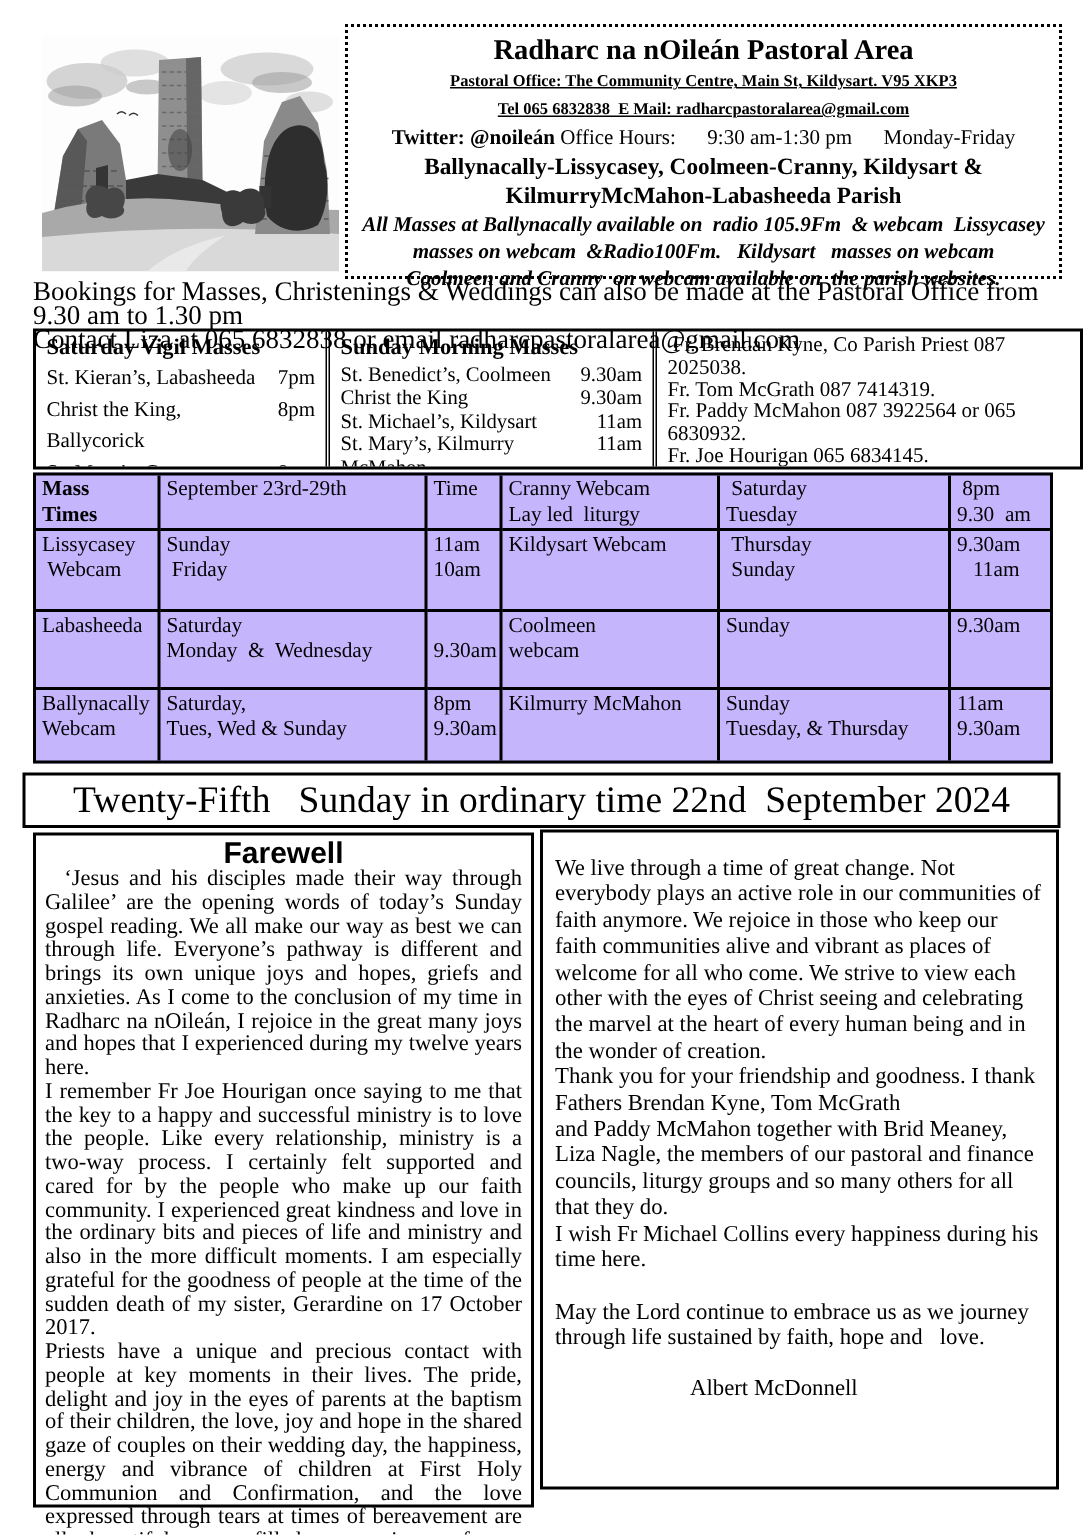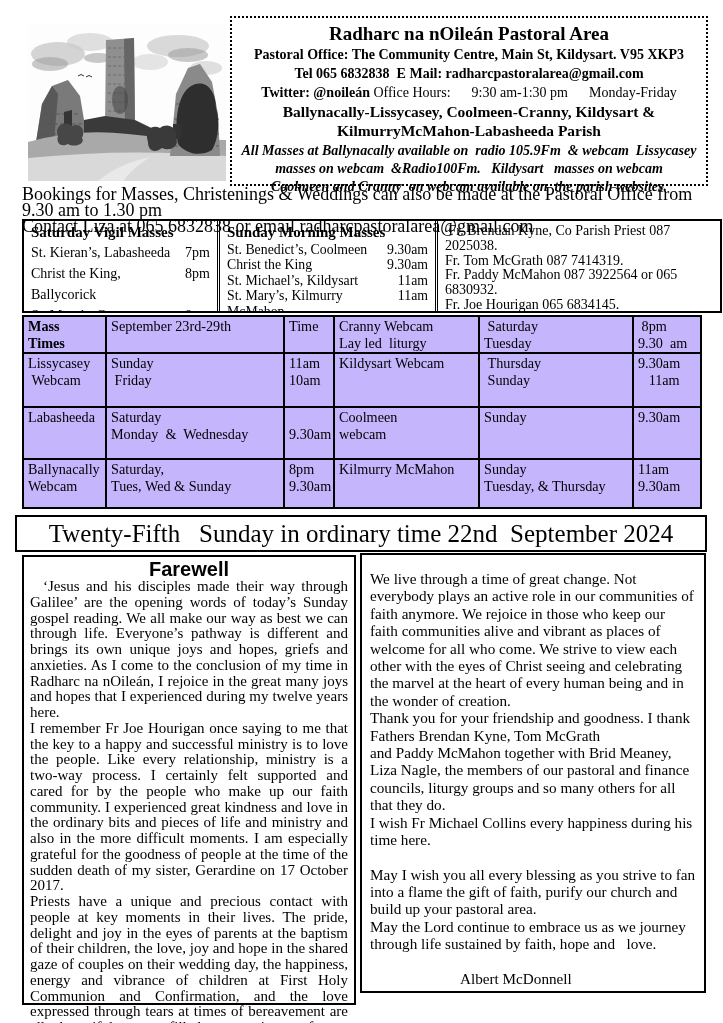--- a/index.html
+++ b/index.html
@@ -3,21 +3,21 @@
 <meta charset="utf-8">
 <style>
   html,body{margin:0;padding:0;background:#fff;}
   body{width:723px;height:1023px;position:relative;font-family:"Liberation Serif",serif;color:#000;overflow:hidden;}
   .abs{position:absolute;box-sizing:border-box;}
   .pw{white-space:pre-wrap;}
 
   
   .header-box{left:230px;top:16px;width:478px;height:170px;border:2px dotted #000;text-align:center;padding-top:4px;}
   .h-title{font-size:19px;font-weight:bold;line-height:23px;}
-  .h-line{font-size:14px;font-weight:bold;line-height:19px;}
+  .h-line{font-size:11px;font-weight:bold;line-height:19px;text-decoration:underline;}
   .h-twitter{font-size:14px;line-height:19px;}
   .h-twitter .b{font-weight:bold;}
   .h-parishes{font-size:15.5px;font-weight:bold;line-height:19px;white-space:pre-wrap;}
   .h-webcast{font-size:14px;font-weight:bold;font-style:italic;line-height:18px;white-space:pre-wrap;margin-top:2px;}
 
   
   .bookings{left:22px;top:186px;width:688px;font-size:18px;line-height:16px;}
 
   
   .masses-box{left:22px;top:219px;width:700px;height:94px;border:2px solid #000;display:flex;}
@@ -210,17 +210,16 @@
   <p>Priests have a unique and precious contact with people at key moments in their lives. The pride, delight and joy in the eyes of parents at the baptism of their children, the love, joy and hope in the shared gaze of couples on their wedding day, the happiness, energy and vibrance of children at First Holy Communion and Confirmation, and the love expressed through tears at times of bereavement are all beautiful, grace-filled expressions of our wonderful, mysterious humanity.</p>
 </div>
 
 <div class="abs right-col">
   <p>We live through a time of great change. Not everybody plays an active role in our communities of faith anymore. We rejoice in those who keep our faith communities alive and vibrant as places of welcome for all who come. We strive to view each other with the eyes of Christ seeing and celebrating the marvel at the heart of every human being and in the wonder of creation.</p>
   <p class="pw">Thank you for your friendship and goodness. I thank Fathers Brendan Kyne, Tom McGrath
 and Paddy McMahon together with Brid Meaney,
 Liza Nagle, the members of our pastoral and finance councils, liturgy groups and so many others for all that they do.</p>
   <p>I wish Fr Michael Collins every happiness during his time here.</p>
   <div class="gap"></div>
-  <p>May I wish you all every blessing as you strive to fan into a flame the gift of faith, purify our church and build up your pastoral area.</p>
   <p class="pw">May the Lord continue to embrace us as we journey through life sustained by faith, hope and   love.</p>
   <div class="gap"></div>
   <p class="signature">Albert McDonnell</p>
 </div>
 
 </body></html>

